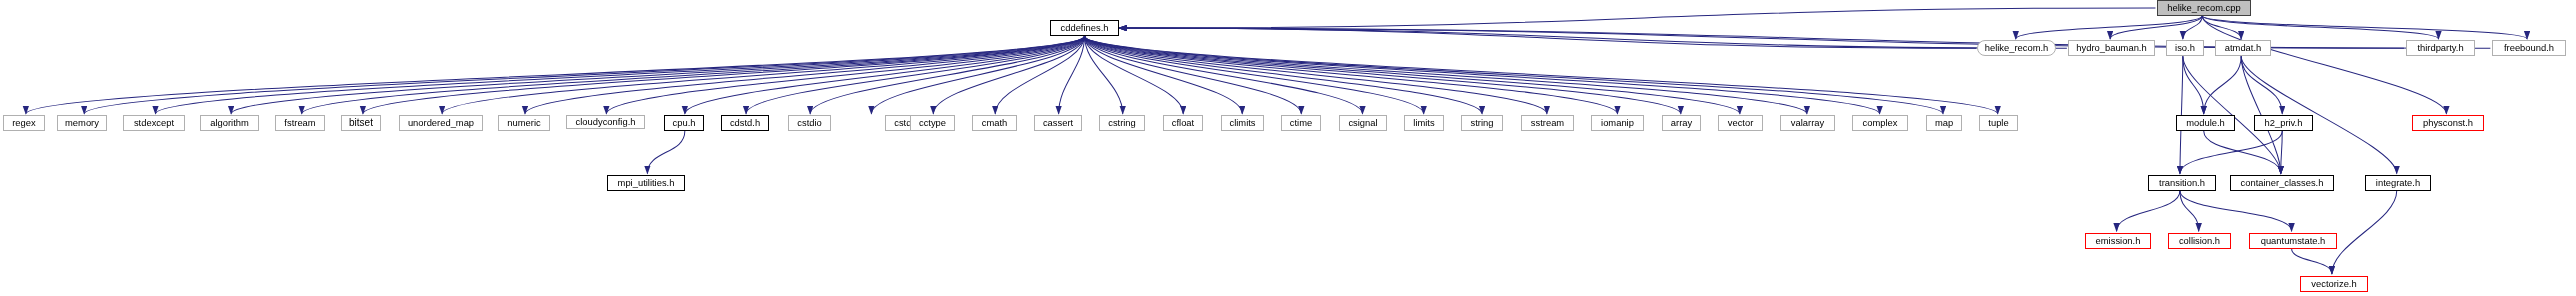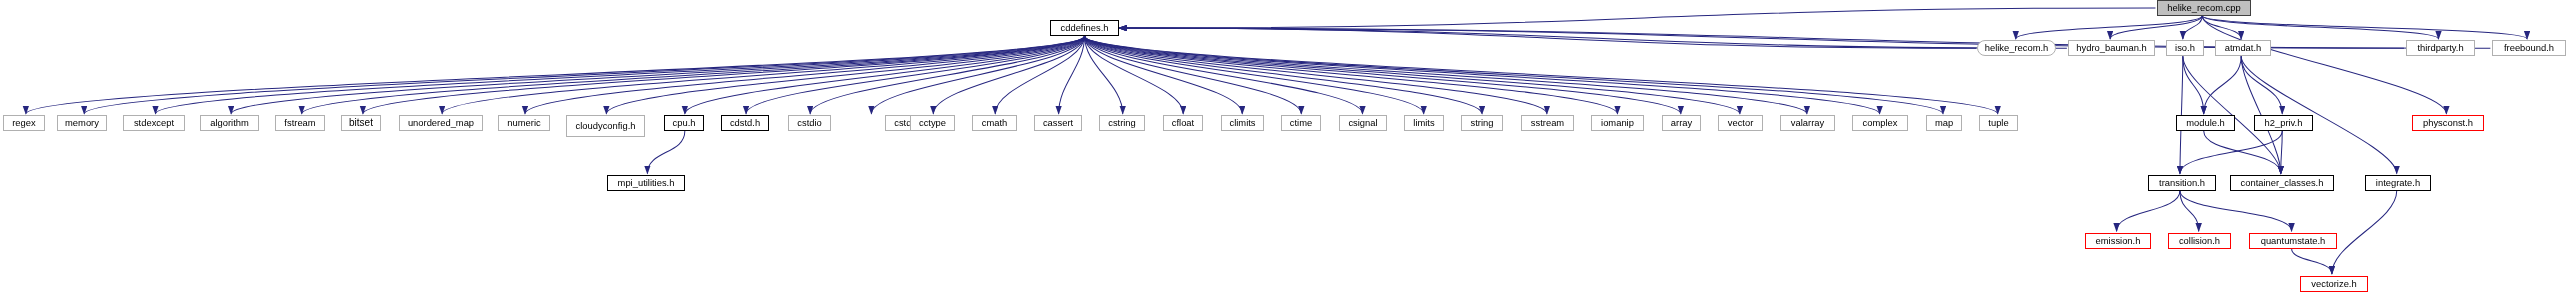--- a/index.html
+++ b/index.html
@@ -129,21 +129,21 @@
       </div>
       <div class="node plain" style="left: 341px; top: 115px; width: 40px; height: 16px; font-size: 10px;">
         <span class="lbl">bitset</span>
       </div>
       <div class="node plain" style="left: 399px; top: 115px; width: 84px; height: 16px; font-size: 9.4px;">
         <span class="lbl">unordered_map</span>
       </div>
       <div class="node plain" style="left: 498px; top: 115px; width: 52px; height: 16px; font-size: 9.4px;">
         <span class="lbl">numeric</span>
       </div>
-      <div class="node plain" style="left: 566px; top: 115px; width: 79px; height: 22px; font-size: 9.4px;">
+      <div class="node plain" style="left: 566px; top: 115px; width: 79px; height: 14px; font-size: 9.4px;">
         <span class="lbl">cloudyconfig.h</span>
       </div>
       <div class="node bold" style="left: 664px; top: 115px; width: 40px; height: 16px; font-size: 9.4px;">
         <span class="lbl">cpu.h</span>
       </div>
       <div class="node bold" style="left: 721px; top: 115px; width: 48px; height: 16px; font-size: 9.4px;">
         <span class="lbl">cdstd.h</span>
       </div>
       <div class="node plain" style="left: 788px; top: 115px; width: 43px; height: 16px; font-size: 9.4px;">
         <span class="lbl">cstdio</span>

